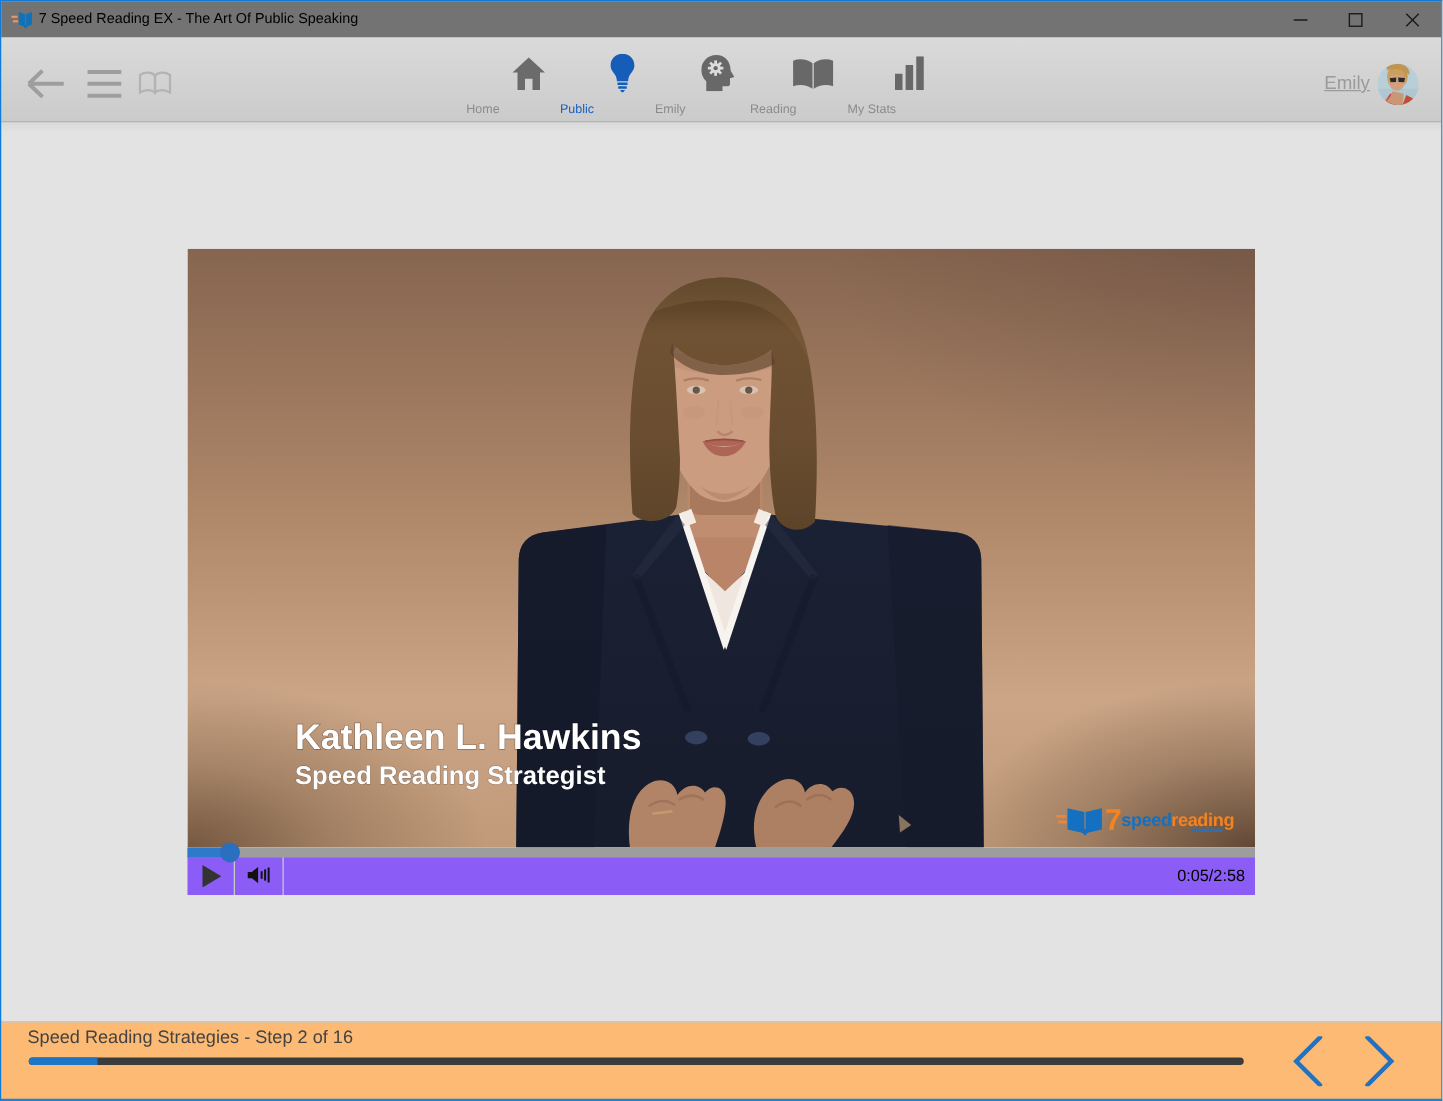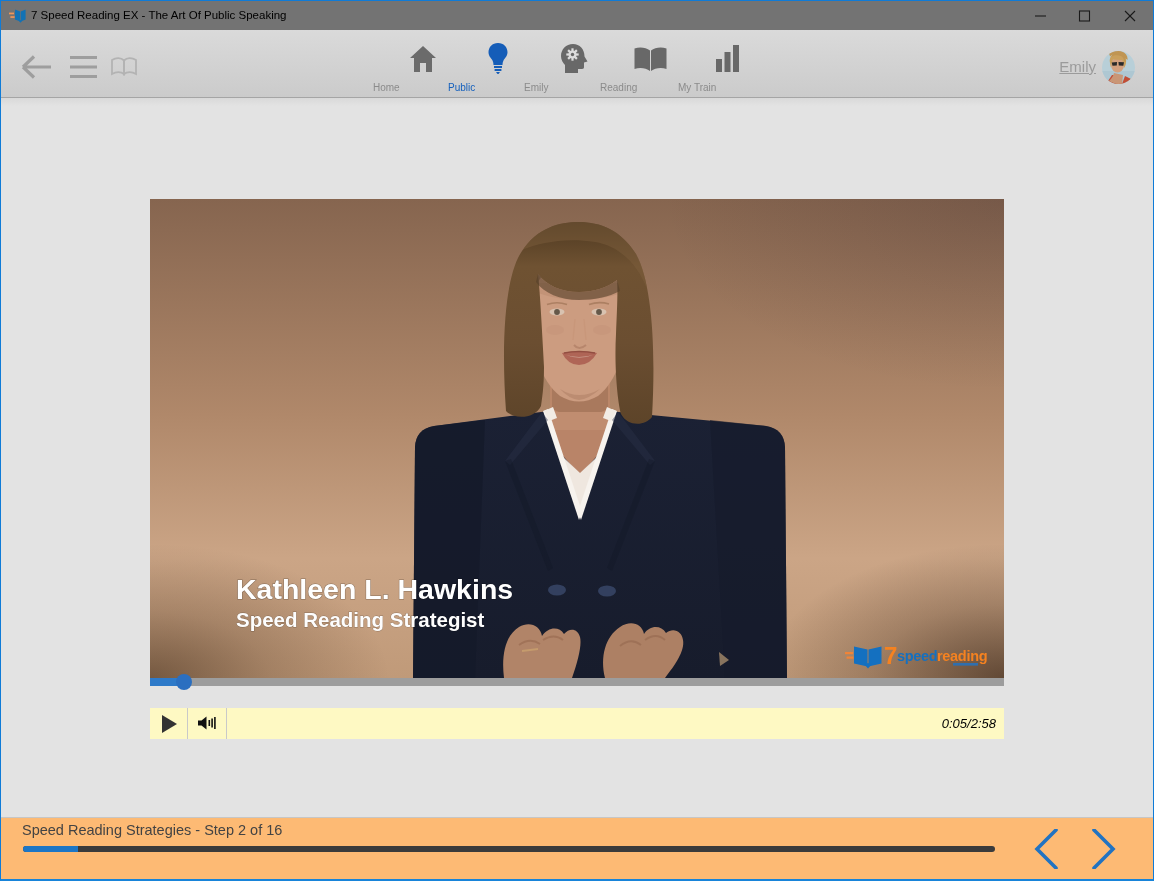--- a/index.html
+++ b/index.html
@@ -22,21 +22,21 @@
   #bottombar{left:1px;top:817px;width:1152px;height:62px;background:#fdba74;
              border-top:1px solid #c6c6c6;}
   #bb-text{left:21px;top:4px;font-size:14.5px;color:#434343;}
   #bb-track{left:22px;top:28px;width:972px;height:6px;background:#3b3b3b;border-radius:3px;}
   #bb-fill{left:0;top:0;width:55px;height:6px;background:#1d76c5;border-radius:3px 0 0 3px;}
   
   #player{left:150px;top:199px;width:854px;}
   #seek{left:150px;top:678px;width:854px;height:8px;background:#9d9d9d;z-index:5;}
   #seek-fill{left:0;top:0;width:41px;height:8px;background:#2e7ac9;}
   #seek-thumb{left:26px;top:-4px;width:16px;height:16px;border-radius:50%;background:#2b6fc0;}
-  #controls{left:150px;top:708px;width:854px;height:31px;background:#fef9c3;font-style:italic;}
+  #controls{left:150px;top:685px;width:854px;height:31px;background:#8b5cf6;}
   .csep{position:absolute;top:0;width:1px;height:31px;background:#c9c9c9;}
   #time{position:absolute;right:8px;top:8px;font-size:13px;color:#000;}
 </style>
 </head>
 <body>
   <div id="frame" class="abs"></div>
 
   <div id="titlebar" class="abs">
     <svg class="abs" style="left:8px;top:7px" width="20" height="17" viewBox="0 0 20 17">
       <rect x="0" y="4.6" width="5" height="1.7" fill="#f0965a"></rect>
@@ -107,21 +107,21 @@
       <path d="M0.5 1.5 C6 -0.5 12 0.5 16 3.5 L16 24 C12 21 6 20 0.5 22 Z" fill="#686868"></path>
       <path d="M32.5 1.5 C27 -0.5 21 0.5 17 3.5 L17 24 C21 21 27 20 32.5 22 Z" fill="#686868"></path>
     </svg>
     <div class="navlabel" style="left:599px;">Reading</div>
 
     <svg class="abs" style="left:715px;top:15px" width="24" height="27" viewBox="0 0 24 27">
       <rect x="0" y="14" width="6" height="13" fill="#686868"></rect>
       <rect x="8.5" y="7" width="6" height="20" fill="#686868"></rect>
       <rect x="17" y="0" width="6" height="27" fill="#686868"></rect>
     </svg>
-    <div class="navlabel" style="left:677px;">My Train</div>
+    <div class="navlabel" style="left:677px;">My Stats</div>
 
     <div class="abs" style="left:1020px;top:28px;width:75px;text-align:right;font-size:15px;color:#9b9b9b;text-decoration:underline;">Emily</div>
     <svg class="abs" style="left:1101px;top:21px" width="33" height="33" viewBox="0 0 33 33">
       <defs>
         <clipPath id="avc">
           <circle cx="16.5" cy="16.5" r="16.5"></circle>
         </clipPath>
       </defs>
       <g clip-path="url(#avc)">
         <rect width="33" height="33" fill="#b8cfd8"></rect>

